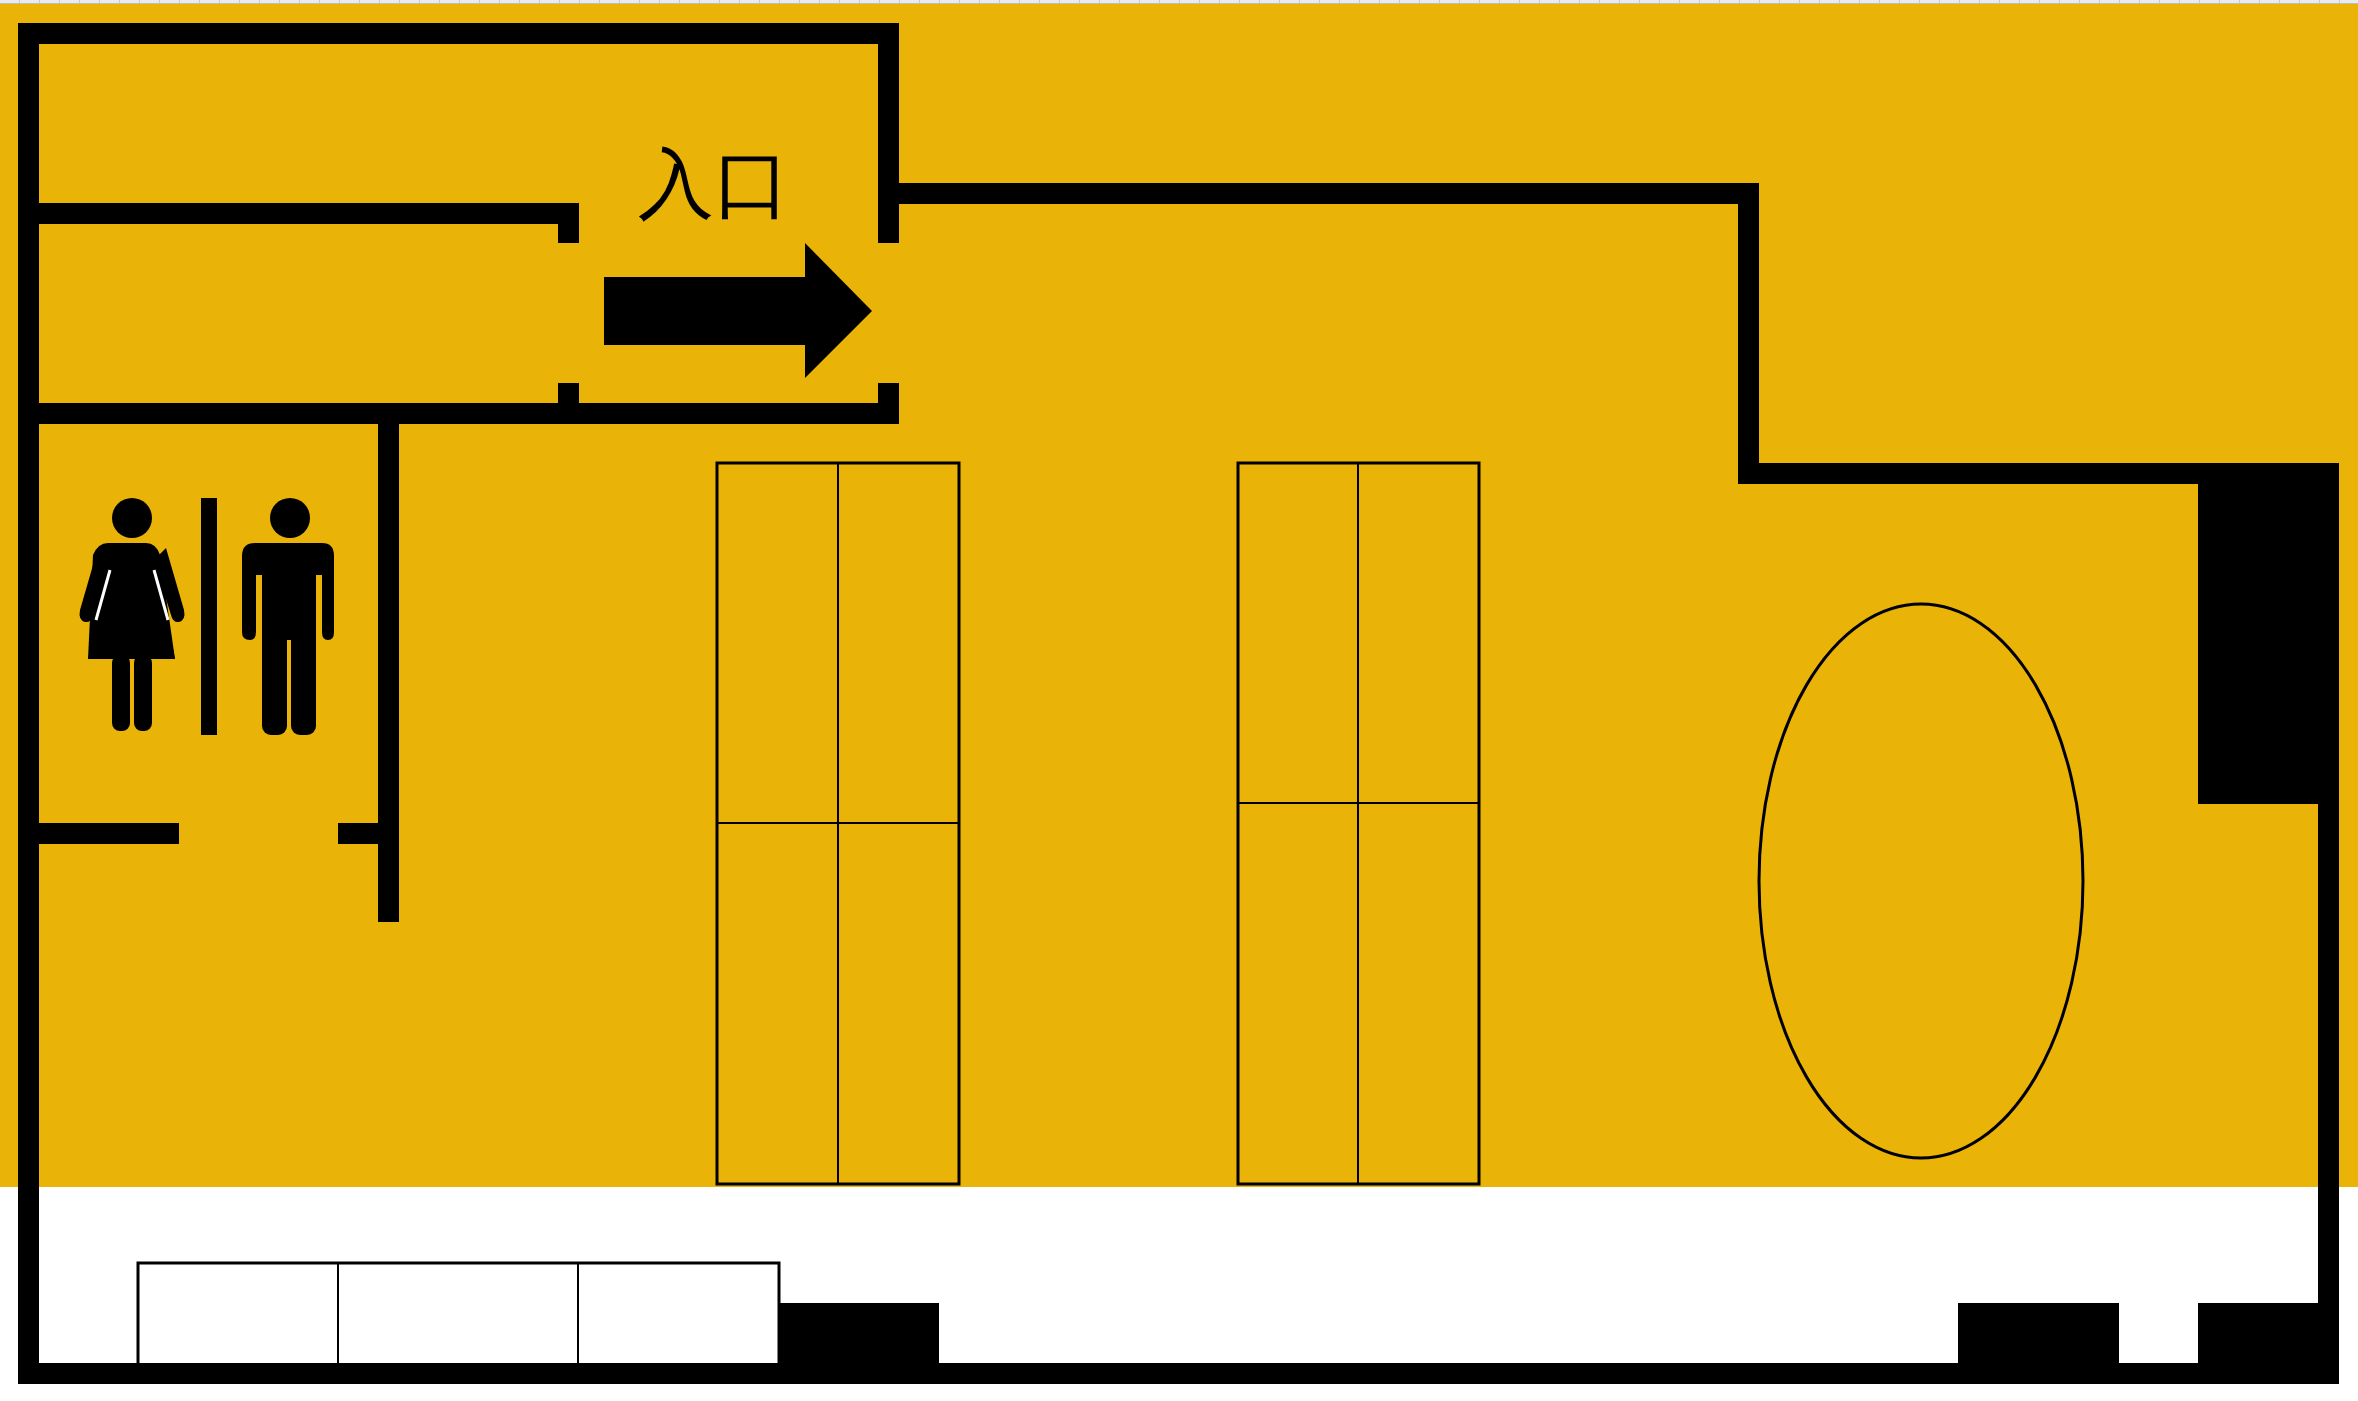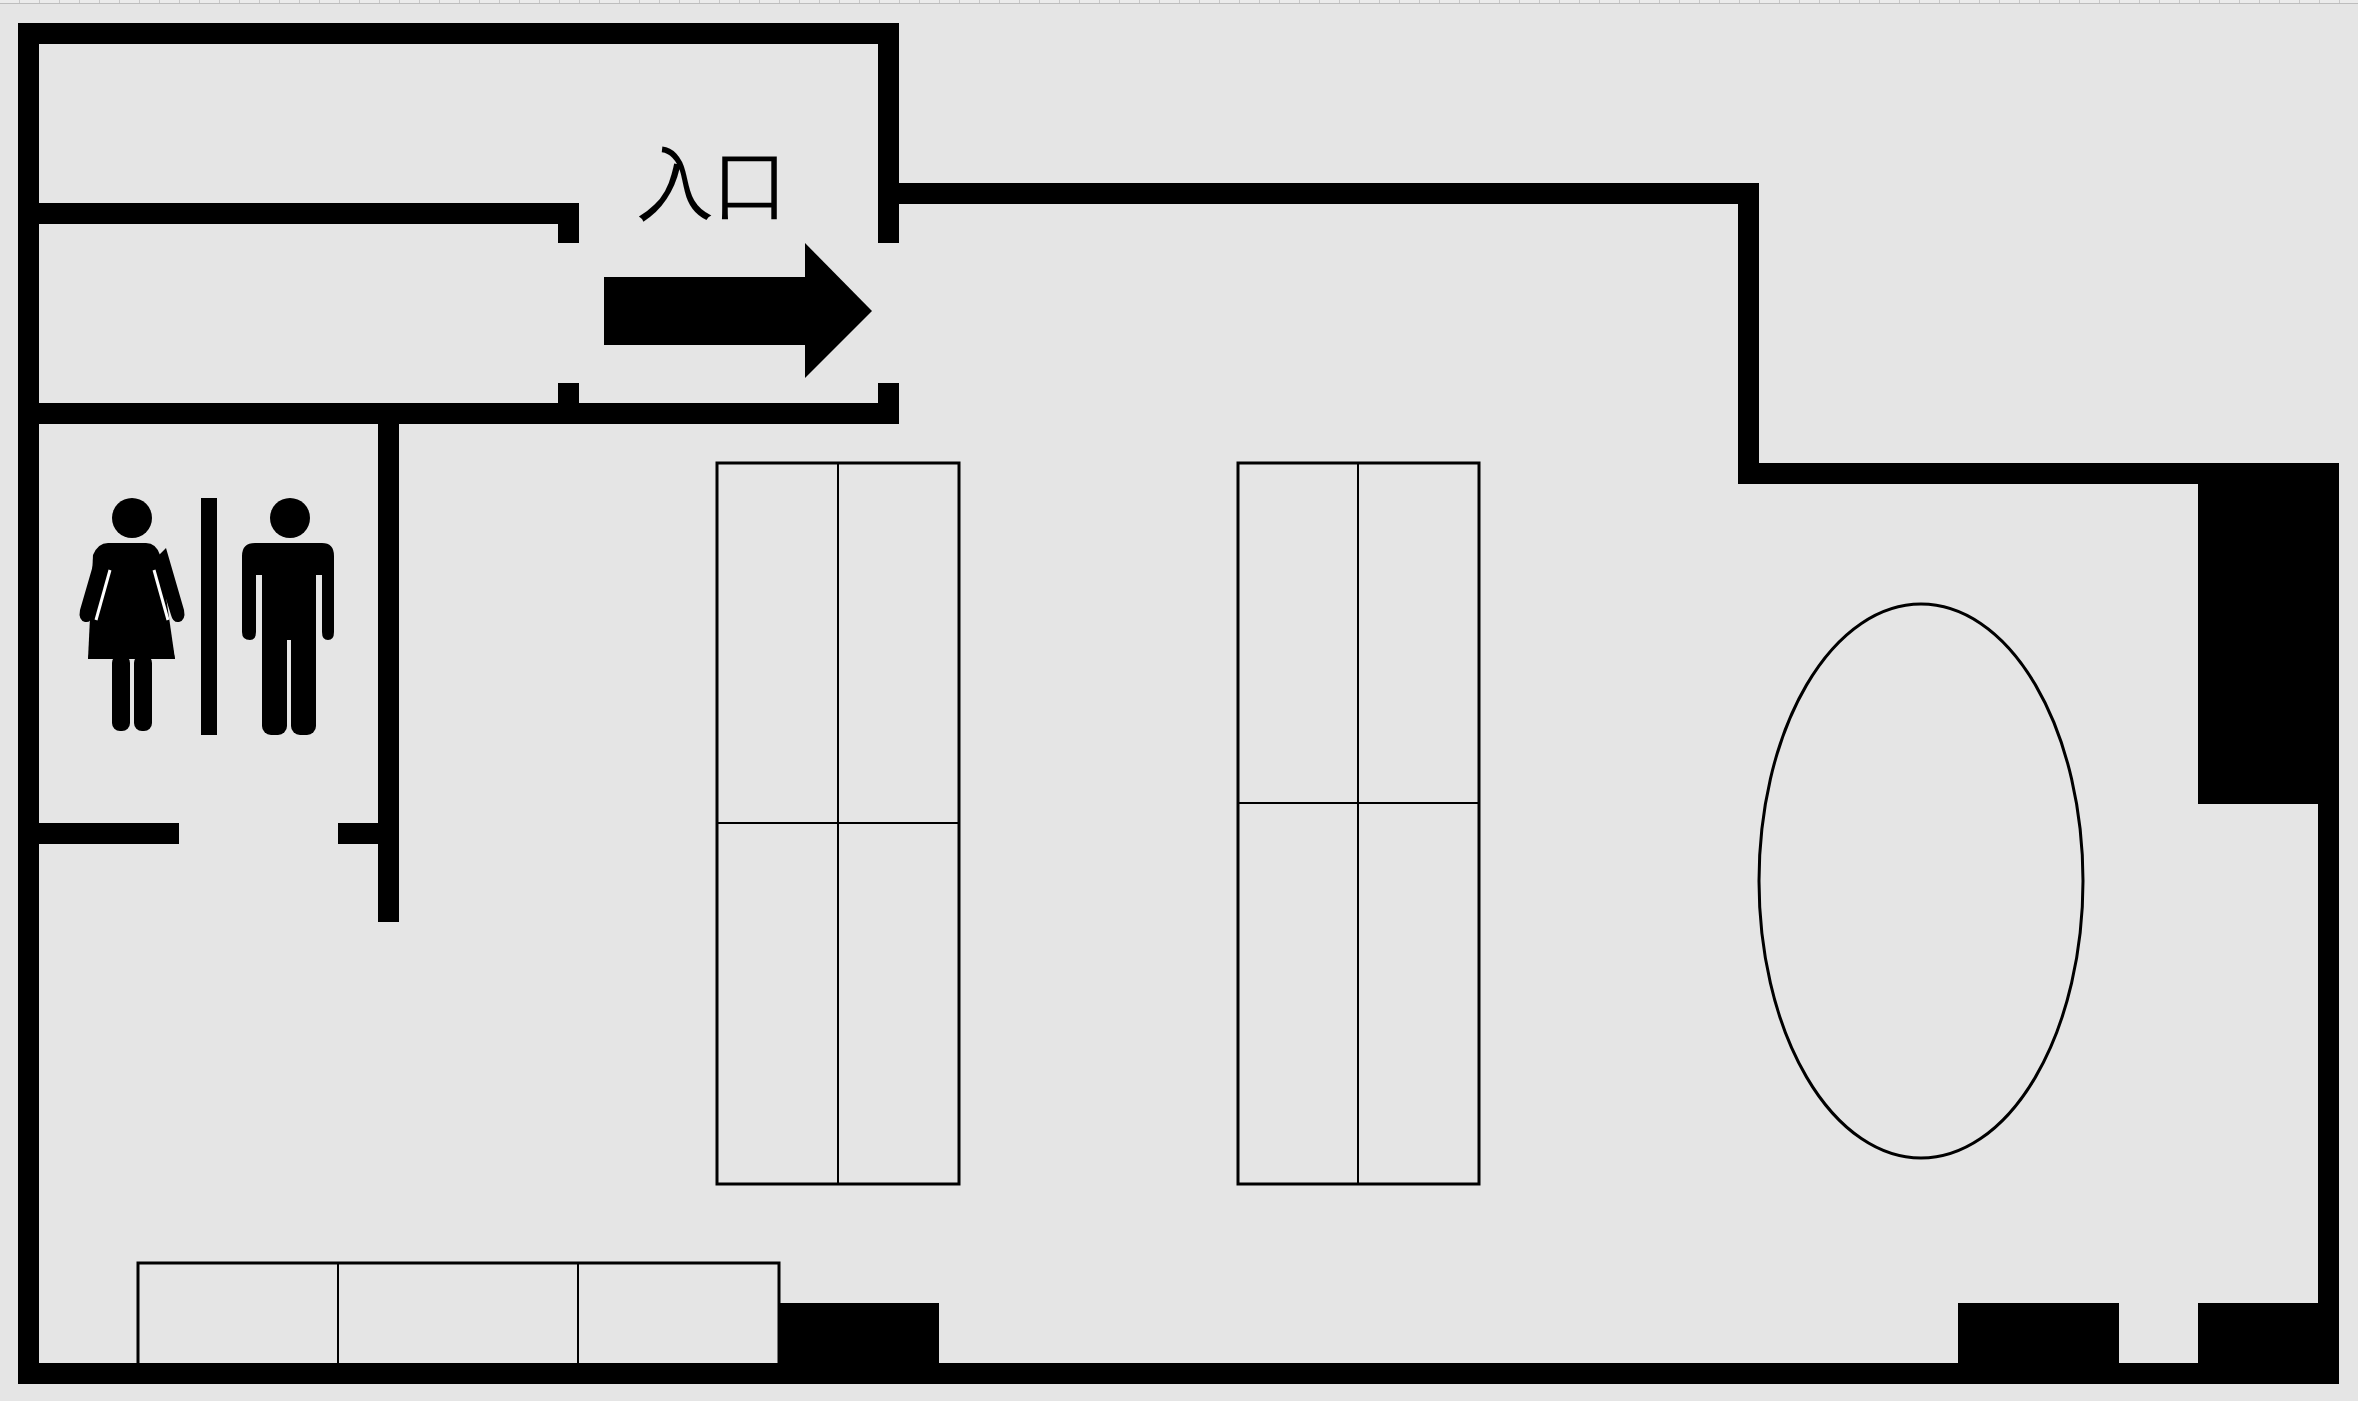--- a/index.html
+++ b/index.html
@@ -7,22 +7,22 @@
       padding: 0;
       background: #ffffff;
       width: 2358px;
       height: 1401px;
       overflow: hidden;
       font-family: "DejaVu Sans", "Liberation Sans", sans-serif;
     }
     #stage {
       position: relative;
       width: 2358px;
-      height: 1401px;
-      background: #e5e5e5;
+      height: 1187px;
+      background: #eab308;
     }
     #ruler {
       position: absolute;
       left: 0; top: 0;
       width: 2358px;
       height: 3px;
       background: repeating-linear-gradient(90deg, #ebebeb 0px, #ebebeb 19px, #c8c8c8 19px, #c8c8c8 20px);
       border-bottom: 1px solid #bdbdbd;
     }
     #plan {

